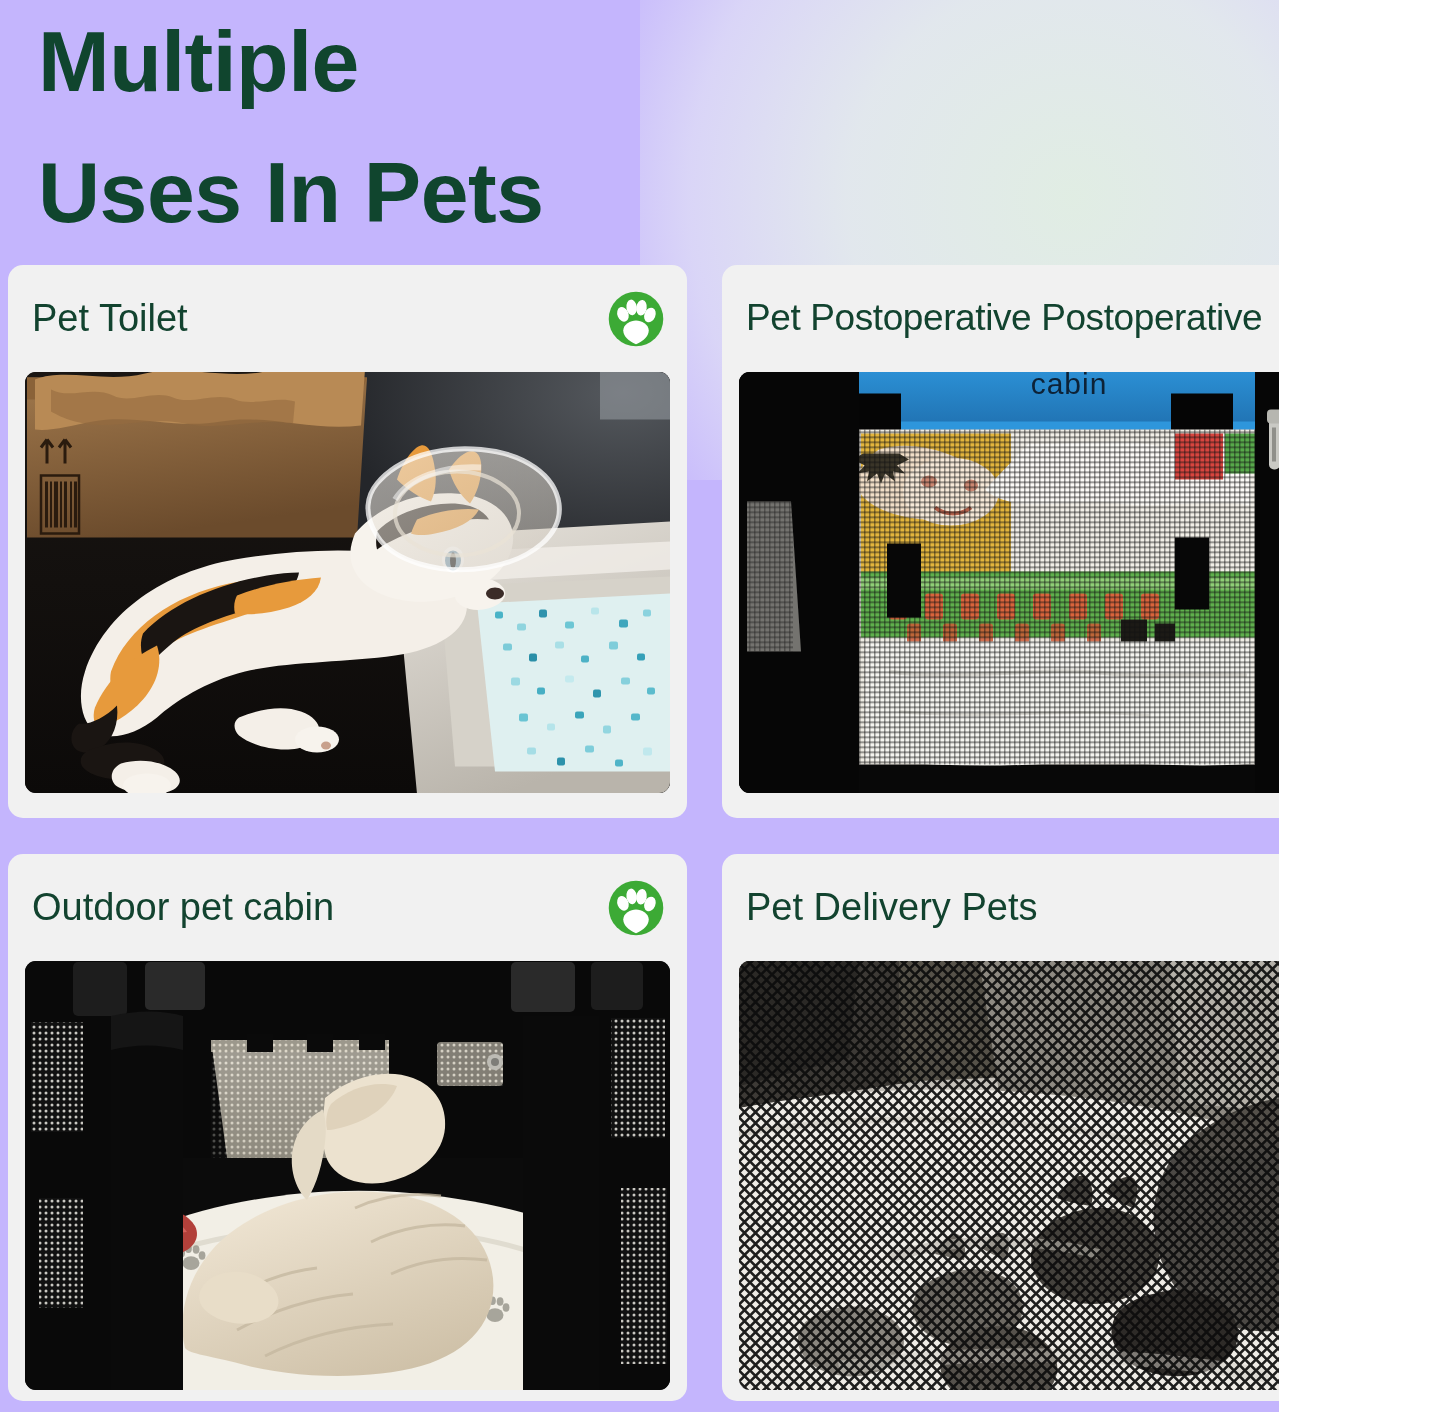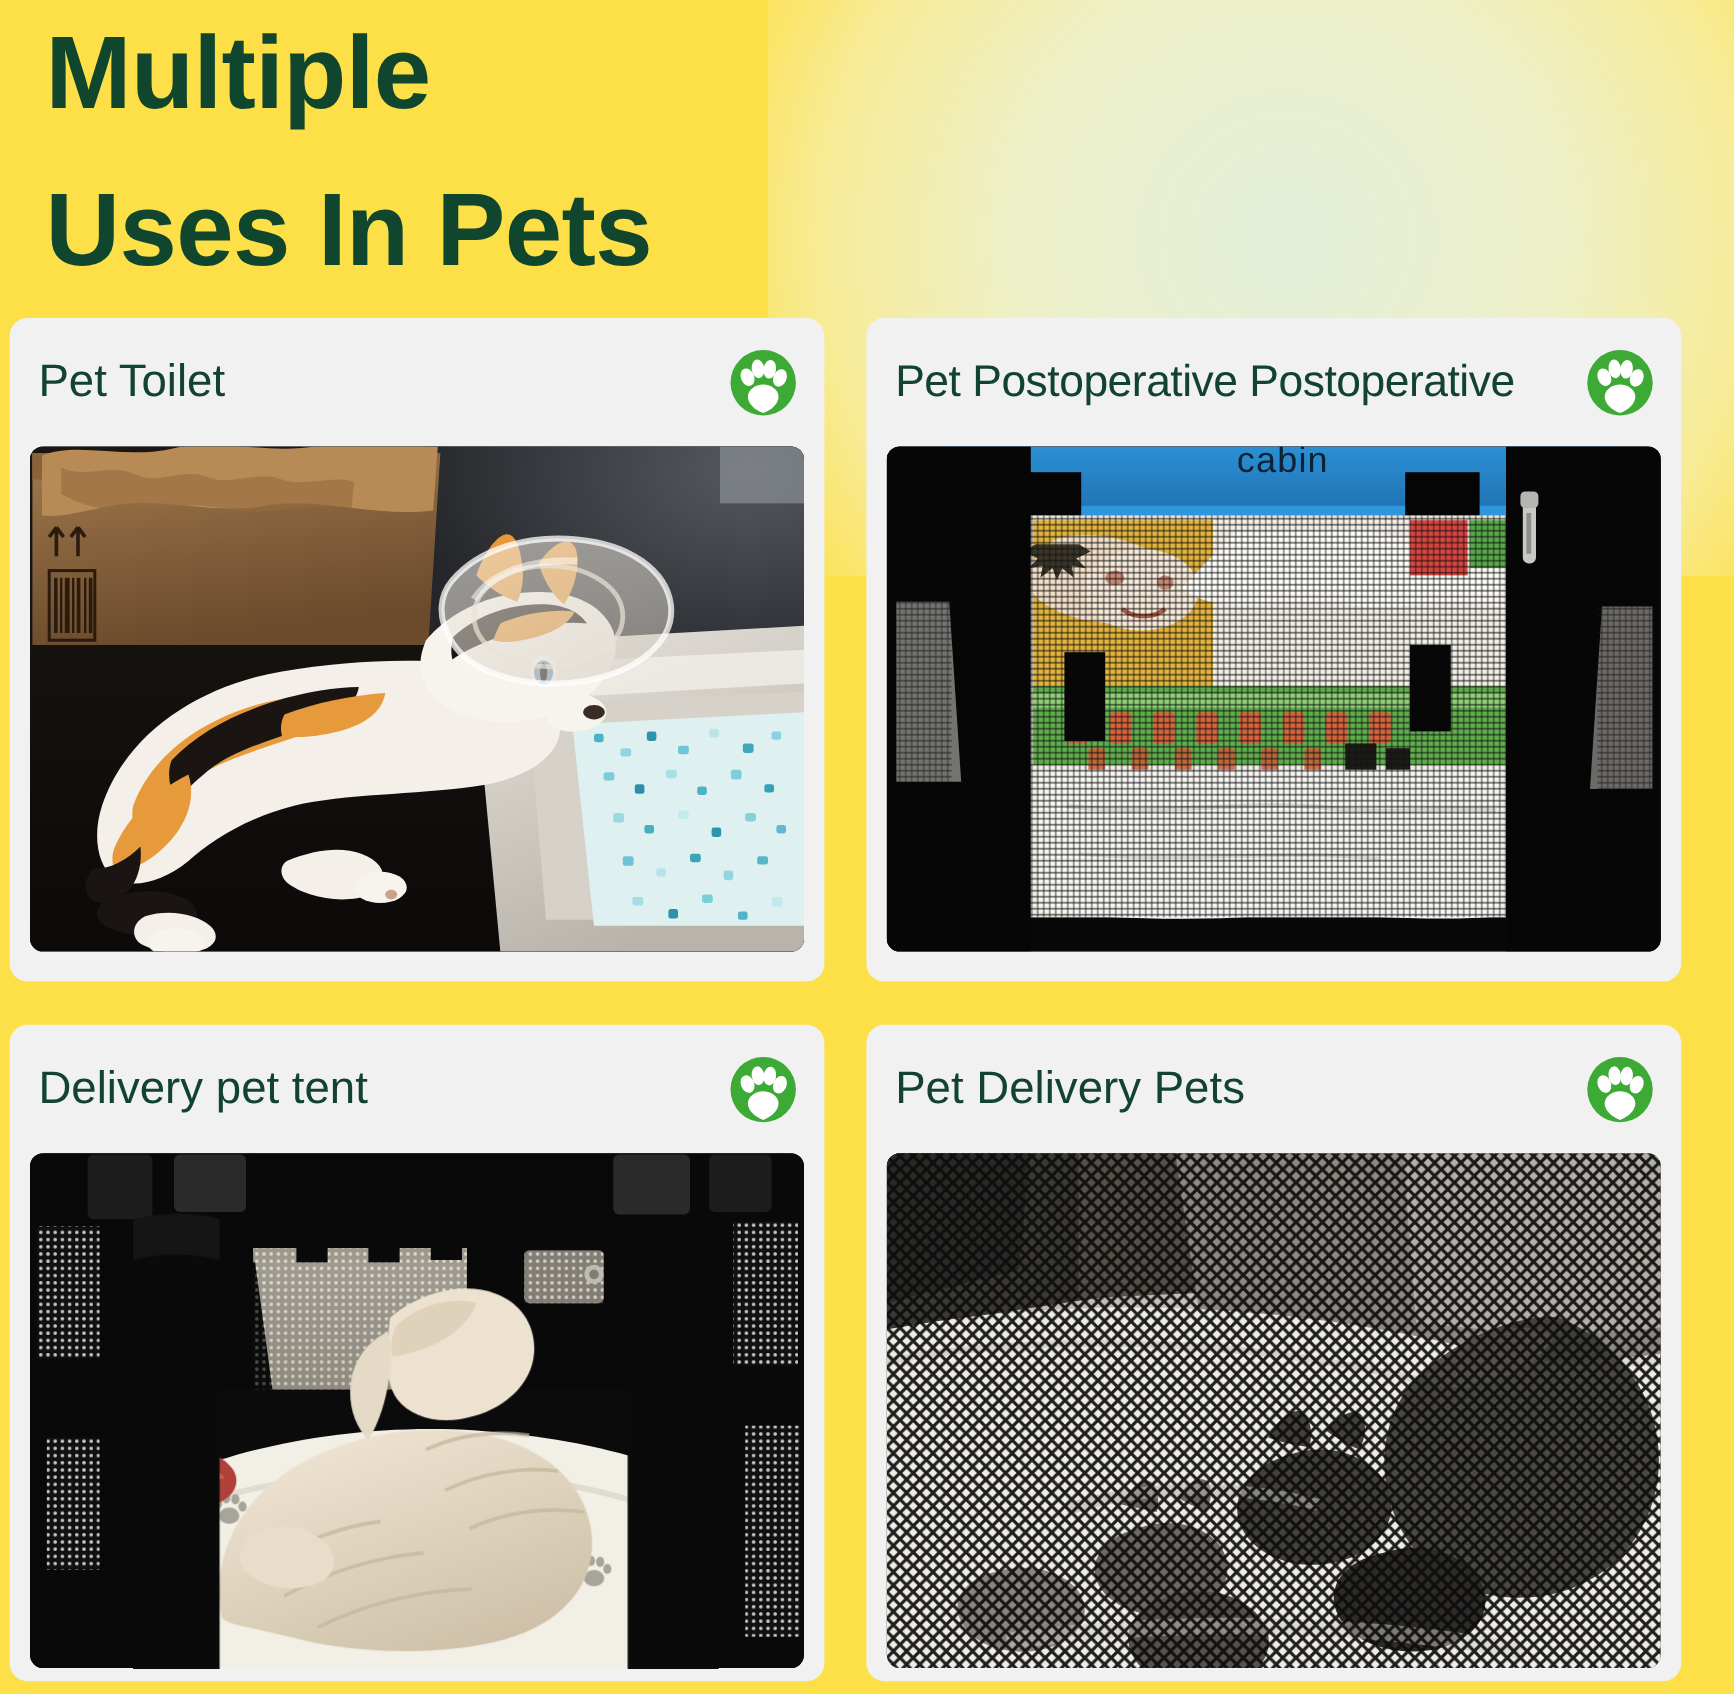--- a/index.html
+++ b/index.html
@@ -5,22 +5,22 @@
 <style>
   * { box-sizing: border-box; margin: 0; padding: 0; }
   html, body {
     width: 1445px; height: 1412px;
     background: #ffffff;
     font-family: "Liberation Sans", sans-serif;
     overflow: hidden;
   }
   #page {
     position: relative;
-    width: 1445px; height: 1412px;
-    background: #fde047;
+    width: 1279px; height: 1412px;
+    background: #c4b5fd;
     overflow: hidden;
   }
   
   #bg-wash {
     position: absolute;
     left: 640px; top: -260px;
     width: 900px; height: 740px;
     background: radial-gradient(ellipse at 48% 62%,
                  rgba(226,240,226,0.95) 0%,
                  rgba(233,244,233,0.80) 34%,
@@ -338,21 +338,21 @@
 
           <rect x="530" y="46" width="11" height="52" rx="5" fill="#c9c9c4"></rect>
           <rect x="528" y="38" width="15" height="14" rx="4" fill="#b6b6b0"></rect>
           <rect x="533" y="56" width="4" height="34" fill="#8f8f8a"></rect>
         </svg>
       </div>
     </div>
 
     <div class="card row2">
       <div class="card-header">
-        <div class="card-title">Delivery pet tent</div>
+        <div class="card-title">Outdoor pet cabin</div>
         <div class="paw-badge">
           <svg viewBox="0 0 100 100" xmlns="http://www.w3.org/2000/svg" aria-hidden="true">
             <circle cx="50" cy="50" r="47" fill="#3caa35"></circle>
             <ellipse cx="27.5" cy="42" rx="9.5" ry="13" fill="#ffffff" transform="rotate(-22 27.5 42)"></ellipse>
             <ellipse cx="42.5" cy="30" rx="9" ry="13.5" fill="#ffffff" transform="rotate(-8 42.5 30)"></ellipse>
             <ellipse cx="59.5" cy="30.5" rx="9" ry="13.5" fill="#ffffff" transform="rotate(8 59.5 30.5)"></ellipse>
             <ellipse cx="74" cy="43" rx="9.5" ry="13" fill="#ffffff" transform="rotate(22 74 43)"></ellipse>
             <path d="M50 52.5c9.5 0 22 6.5 22 17.5 0 9.5-9 18.5-22 23.5C37 88.5 28 79.5 28 70c0-11 12.5-17.5 22-17.5z" fill="#ffffff"></path>
           </svg>
         </div>

